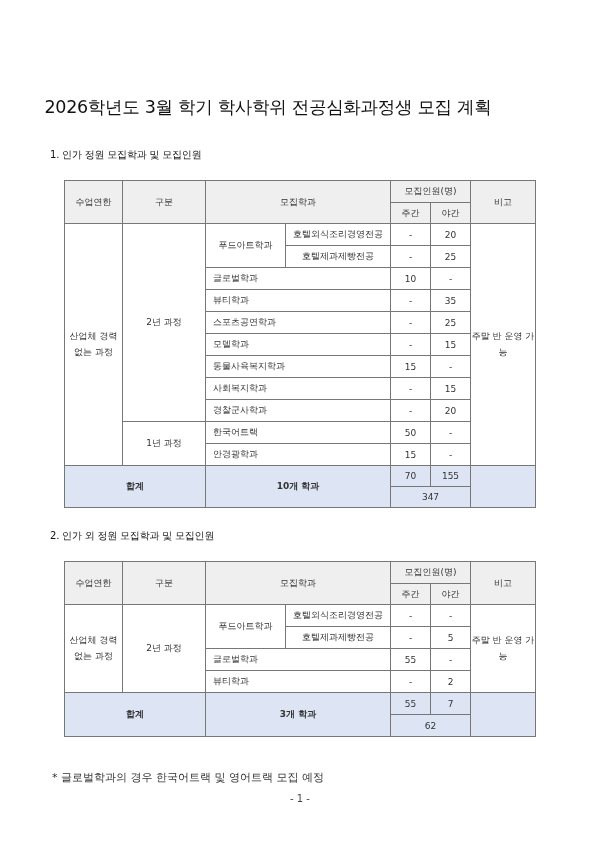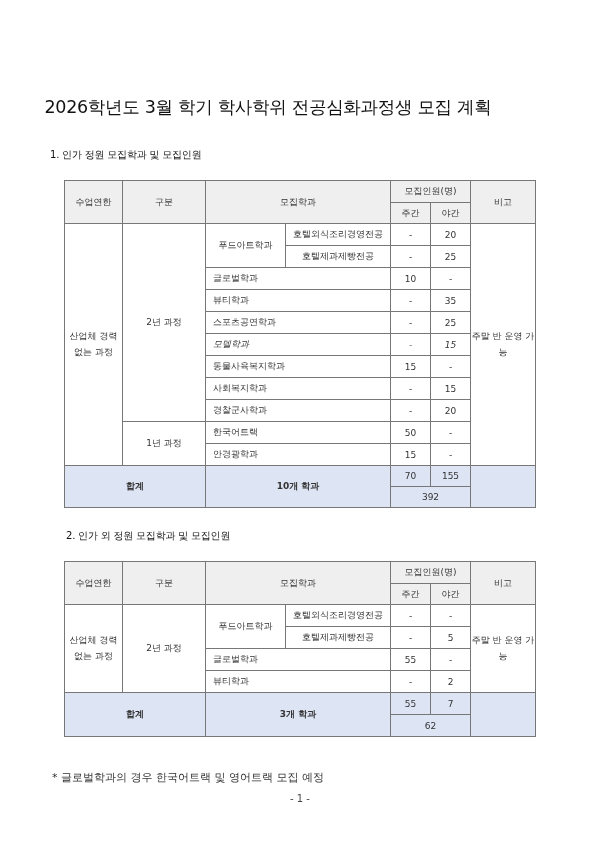--- a/index.html
+++ b/index.html
@@ -66,21 +66,21 @@
   <tr style="height:22px;">
     <td colspan="2" class="l">뷰티학과</td>
     <td>-</td>
     <td>35</td>
   </tr>
   <tr style="height:22px;">
     <td colspan="2" class="l">스포츠공연학과</td>
     <td>-</td>
     <td>25</td>
   </tr>
-  <tr style="height:22px;font-style:italic;">
+  <tr style="height:22px;">
     <td colspan="2" class="l">모델학과</td>
     <td>-</td>
     <td>15</td>
   </tr>
   <tr style="height:22px;">
     <td colspan="2" class="l">동물사육복지학과</td>
     <td>15</td>
     <td>-</td>
   </tr>
   <tr style="height:22px;">
@@ -105,26 +105,26 @@
     <td>-</td>
   </tr>
   <tr class="total" style="height:21px;">
     <td rowspan="2" colspan="2" class="bold">합계</td>
     <td rowspan="2" colspan="2" class="bold">10개 학과</td>
     <td>70</td>
     <td>155</td>
     <td rowspan="2"></td>
   </tr>
   <tr class="total" style="height:21px;">
-    <td colspan="2">392</td>
+    <td colspan="2">347</td>
   </tr>
 </tbody>
   </table>
 
-<div class="section" style="top:529px;margin-left:16px;">2. 인가 외 정원 모집학과 및 모집인원</div>
+<div class="section" style="top:529px;">2. 인가 외 정원 모집학과 및 모집인원</div>
 
 <table class="t" style="top:561px;">
   <colgroup>
     <col style="width:58px">
       <col style="width:83px">
       <col style="width:80px">
       <col style="width:105px">
       <col style="width:40px">
       <col style="width:40px">
       <col style="width:65px">

